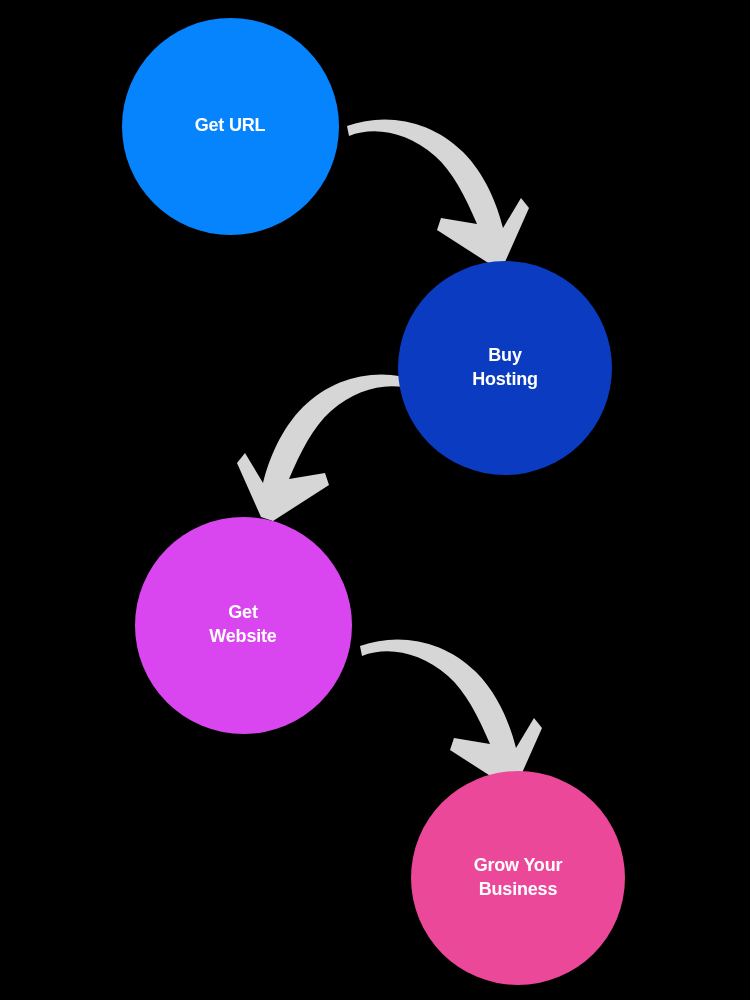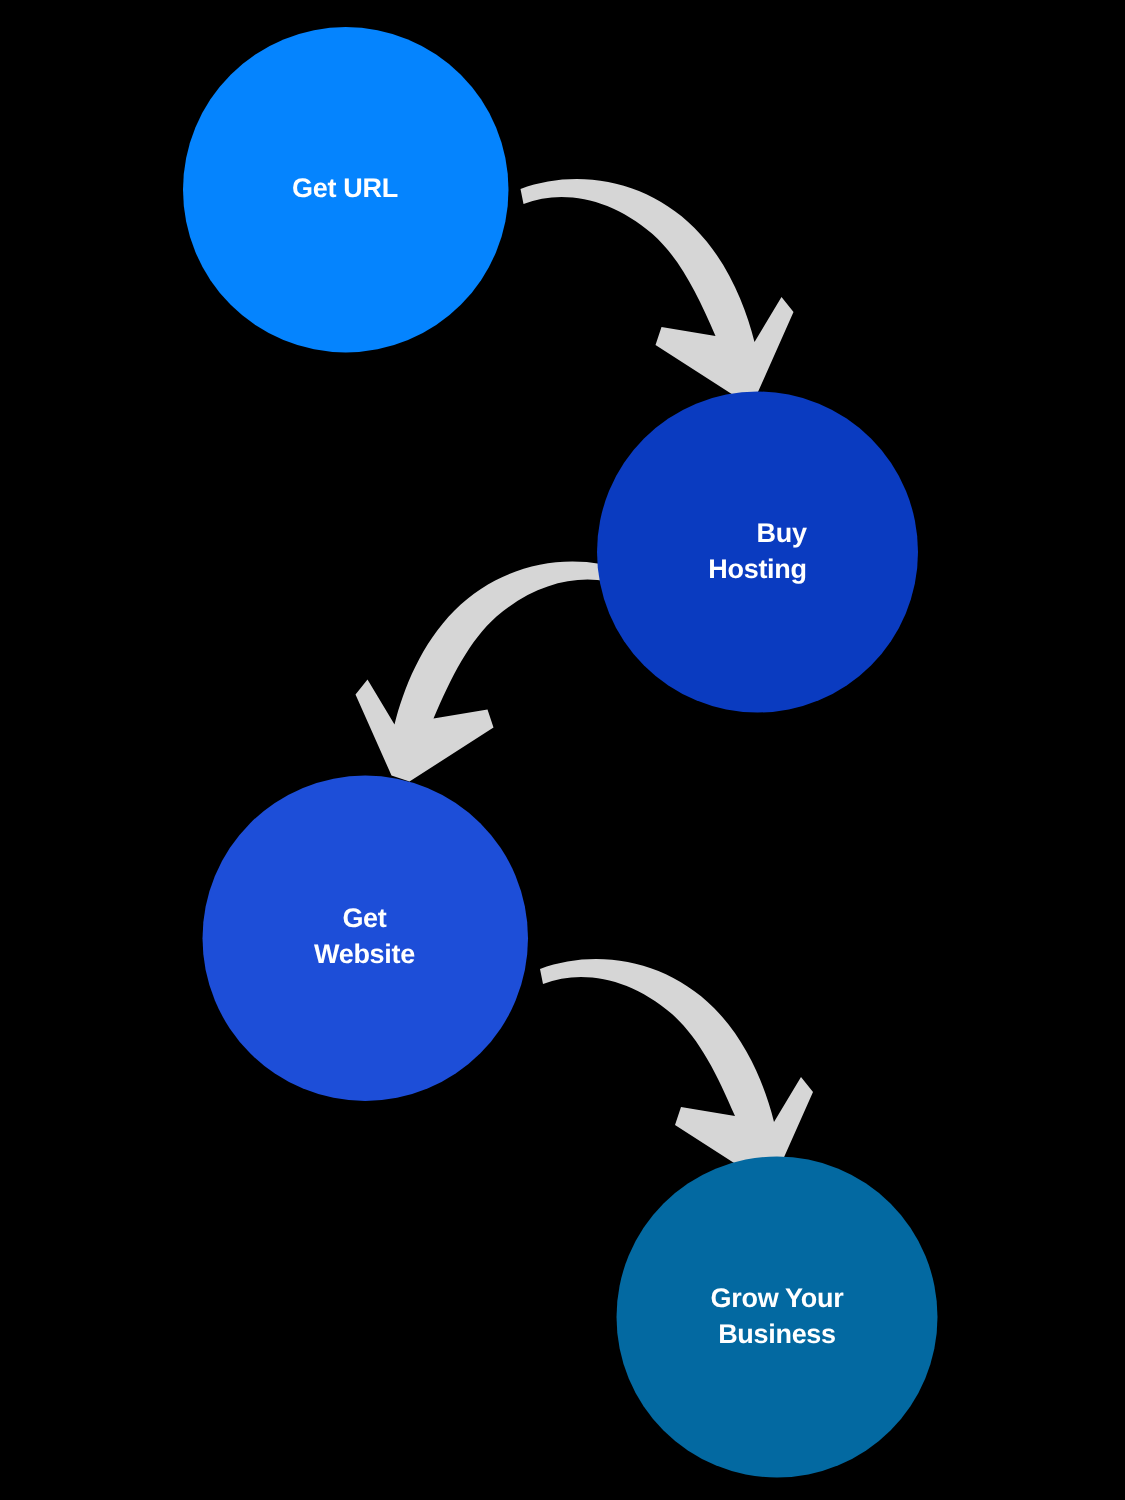--- a/index.html
+++ b/index.html
@@ -103,28 +103,28 @@
                C 120,88 108,64 90,48
                C 62,24 30,18 4,28
                Z" fill="#D6D6D6"></path>
     </svg>
   </div>
 
   <div class="node" id="node-get-url" style="left: 121.5px; top: 17.5px; width: 217px; height: 217px; background: rgb(5, 132, 254);">
     <span class="node-label" style="color: rgb(255, 255, 255);">Get URL</span>
   </div>
 
-  <div class="node" id="node-buy-hosting" style="left:398px; top:261px; width:214px; height:214px; background:#0A3BC0;text-align:right;">
+  <div class="node" id="node-buy-hosting" style="left:398px; top:261px; width:214px; height:214px; background:#0A3BC0;">
     <span class="node-label" style="color: rgb(255, 255, 255);">Buy
 Hosting</span>
   </div>
 
-  <div class="node" id="node-get-website" style="left: 134.5px; top: 516.5px; width: 217px; height: 217px; background: #1d4ed8;">
+  <div class="node" id="node-get-website" style="left: 134.5px; top: 516.5px; width: 217px; height: 217px; background: #d946ef;">
     <span class="node-label" style="color: rgb(255, 255, 255);">Get
 Website</span>
   </div>
 
-  <div class="node" id="node-grow-your-business" style="left:411px; top:771px; width:214px; height:214px; background:#0369a1;">
+  <div class="node" id="node-grow-your-business" style="left:411px; top:771px; width:214px; height:214px; background:#ec4899;">
     <span class="node-label" style="color: rgb(255, 255, 255);">Grow Your
 Business</span>
   </div>
 
 </div>
 
 </body></html>

